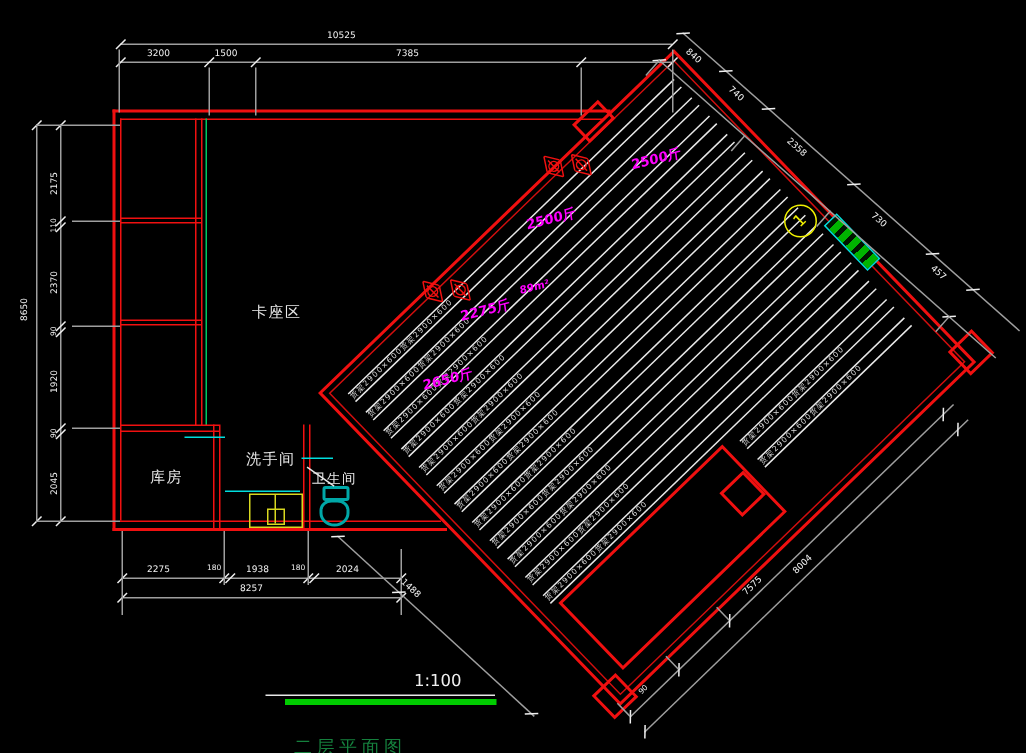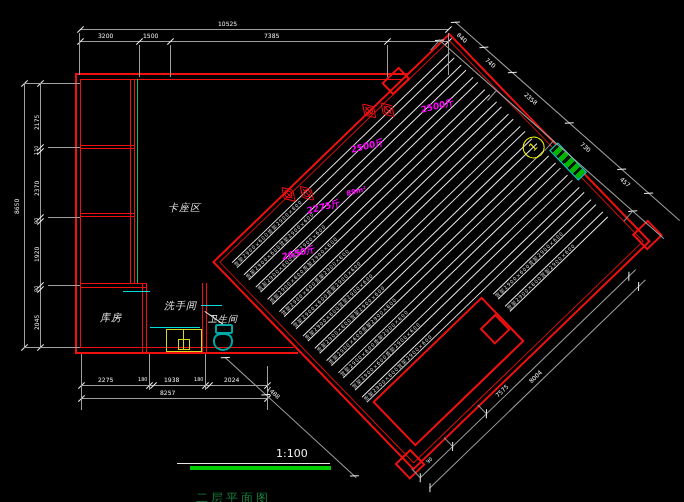--- a/index.html
+++ b/index.html
@@ -3,21 +3,21 @@
 <meta charset="utf-8">
 <style>
   html,body{margin:0;padding:0;background:#000;}
   .canvas{position:relative;width:684px;height:502px;background:#000;overflow:hidden;
           font-family:"DejaVu Sans",sans-serif;}
   .a{position:absolute;}
   .red{background:#f01010;}
   .grn{background:#00c862;}
   .cyn{background:#00dede;}
   .wht{background:#e8e8e8;}
-  .lbl{color:#e8e8e8;font-size:10px;white-space:nowrap;letter-spacing:1px;font-style:italic;}
+  .lbl{color:#e8e8e8;font-size:10px;white-space:nowrap;letter-spacing:1px;}
   .rotbld{transform-origin:0 0;}
 </style>
 </head>
 <body>
 
 <div class="canvas">
 
   <div class="a red" style="left:75px;top:73px;width:332px;height:2px;"></div>
   <div class="a red" style="left:80px;top:79px;width:322px;height:1px;"></div>
   <div class="a red" style="left:75px;top:73px;width:2px;height:281px;"></div>

